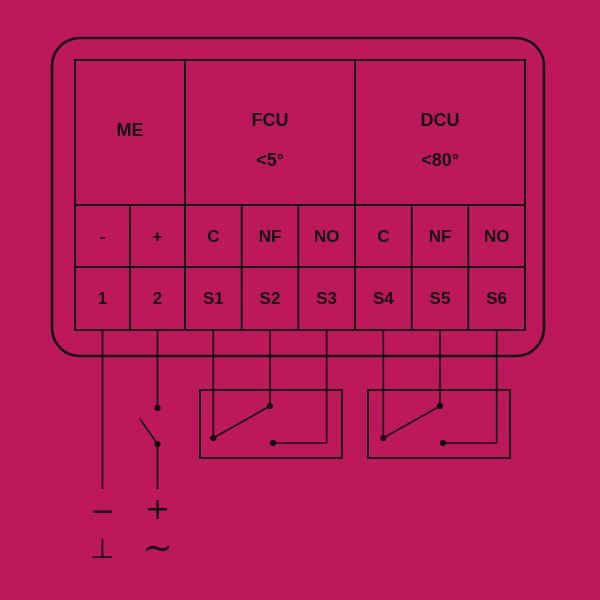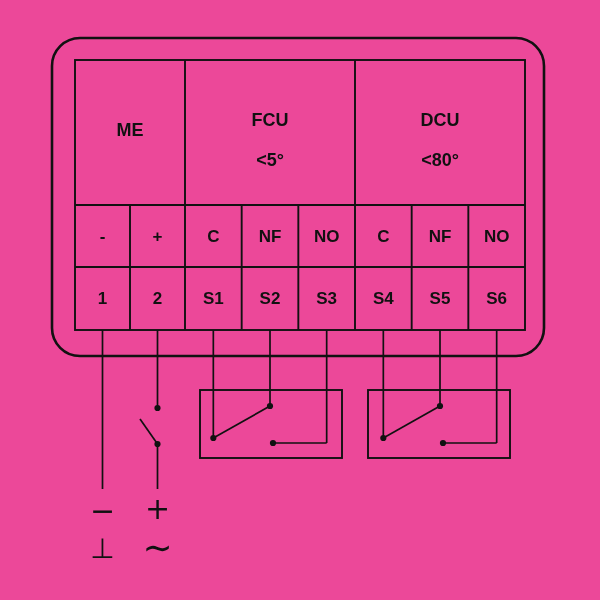--- a/index.html
+++ b/index.html
@@ -1,17 +1,17 @@
 <!DOCTYPE html>
 <html><head>
 <meta charset="utf-8">
 <style>
   html,body{margin:0;padding:0;background:#ffffff;}
   .stage{
-    position:relative;width:600px;height:600px;background:#ec4899;
+    position:relative;width:600px;height:600px;background:#be185d;
     font-family:"Liberation Sans", sans-serif;
   }
   svg{display:block;}
   text{
     font-family:"Liberation Sans", sans-serif;
     fill:#111111;
   }
   .hdr{font-size:18px;font-weight:bold;}
   .lbl{font-size:17px;font-weight:bold;}
   .sym{font-family:"DejaVu Sans", "Liberation Sans", sans-serif;font-weight:400;}

